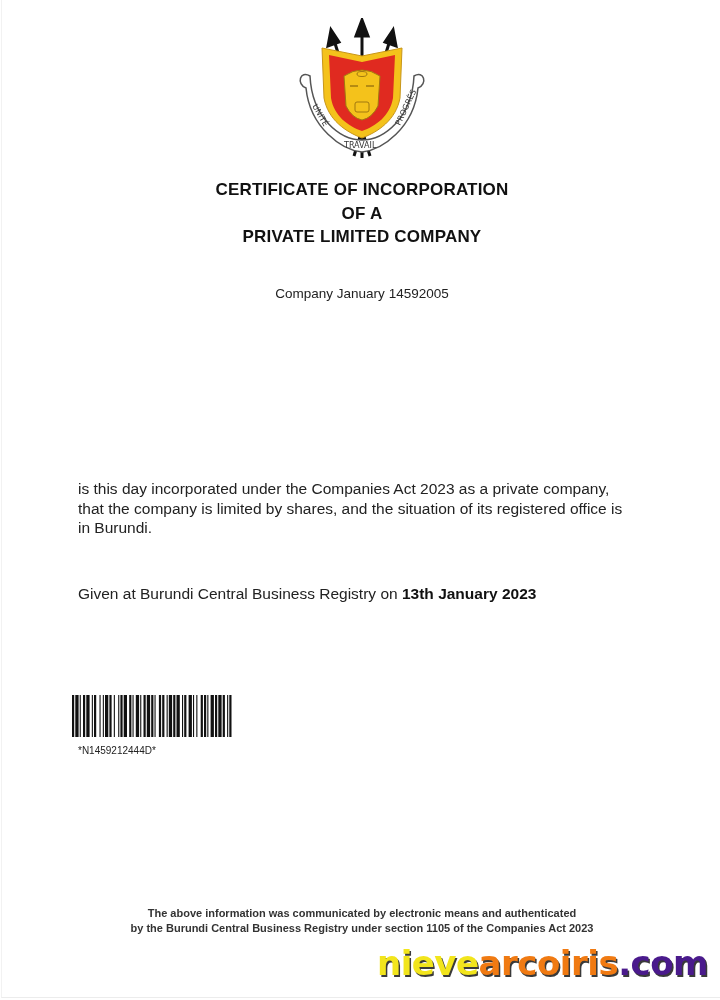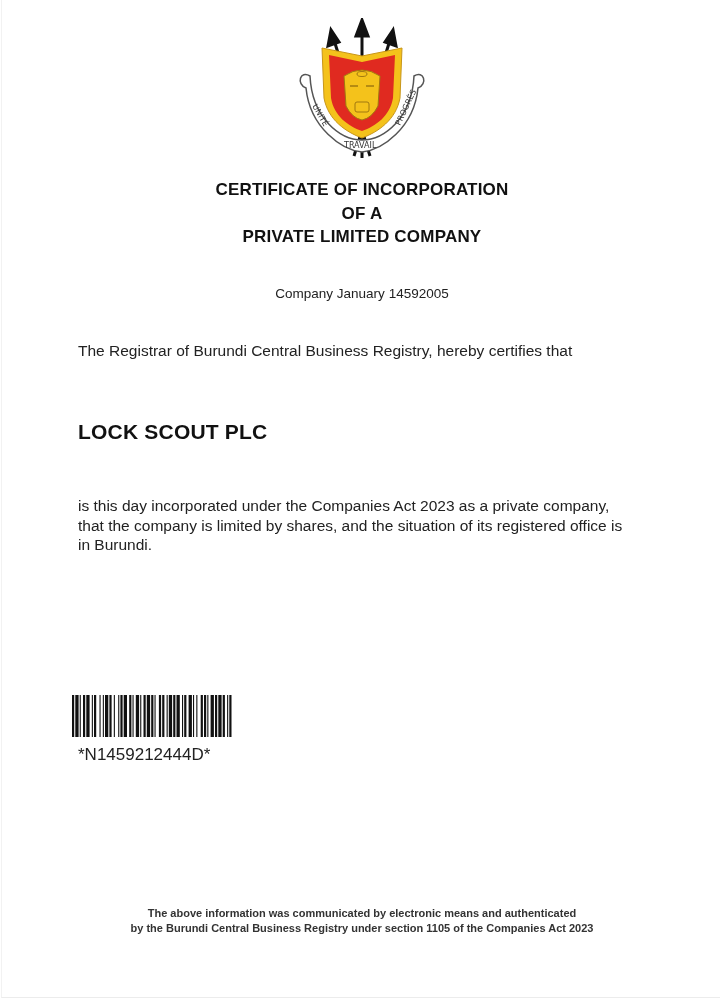--- a/index.html
+++ b/index.html
@@ -11,25 +11,25 @@
       border-left: 1px solid #f2f2f2; border-bottom: 1px solid #ececec; background: #fff; }
     .emblem { position: absolute; left: 290px; top: 18px; width: 140px; height: 145px; }
     .title { position: absolute; left: 0; width: 720px; top: 178px; text-align: center;
       font-weight: bold; font-size: 17px; line-height: 23.5px; letter-spacing: 0.2px; color: #111; }
     .company-number { position: absolute; left: 0; width: 720px; top: 286px; text-align: center;
       font-size: 13.5px; color: #222; }
     .company-number b { font-weight: normal; }
     .para { position: absolute; left: 76px; width: 560px; font-size: 15.5px; line-height: 19.5px; color: #222; }
     .p1 { top: 341px; }
     .company-name { position: absolute; left: 76px; top: 420px; font-size: 21px; font-weight: bold; color: #111; letter-spacing: 0.2px; }
-    .p2 { top: 496px; }
+    .p2 { top: 479px; }
     .p3 { top: 584px; }
     .p3 b { font-weight: bold; color: #111; }
     .barcode { position: absolute; left: 70px; top: 695px; width: 265px; height: 42px; }
-    .barcode-text { position: absolute; left: 76px; top: 745px; font-size: 17px; color: #222; }
+    .barcode-text { position: absolute; left: 76px; top: 745px; font-size: 10px; color: #222; }
     .footer { position: absolute; left: 0; width: 720px; top: 906px; text-align: center;
       font-size: 11px; line-height: 15px; font-weight: bold; color: #333; }
     .watermark { position: absolute; right: 12px; top: 943px; font-size: 34px; font-weight: bold;
       font-family: "DejaVu Sans", sans-serif; letter-spacing: -0.5px;
       text-shadow: 1.5px 1.5px 0 #3a3a3a; }
     .wm1 { color: #f2e51c; }
     .wm2 { color: #f07a12; }
     .wm3 { color: #4a1a8c; }
   </style>
 </head>
@@ -67,26 +67,28 @@
     <div>CERTIFICATE OF INCORPORATION</div>
     <div>OF A</div>
     <div>PRIVATE LIMITED COMPANY</div>
   </div>
 
   <div class="company-number">
     <span>Company January</span>
     <b>14592005</b>
   </div>
 
-  <div class="para p1">The Registrar of Burundi Central Business Registry, hereby certifies that</div>
 
-  <div class="company-name">LOCK SCOUT PLC</div>
 
   <div class="para p2">is this day incorporated under the Companies Act 2023 as a private company, that the company is limited by shares, and the situation of its registered office is in Burundi.</div>
 
+  <div class="para p3">
+    <span>Given at Burundi Central Business Registry on</span>
+    <b>13th January 2023</b>
+  </div>
 
   <svg class="barcode" viewBox="0 0 265 42" preserveAspectRatio="none">
     <g fill="#111" id="bars">
         <rect x="0" y="0" width="2.2" height="42"></rect>
         <rect x="3.3000000000000003" y="0" width="3.3000000000000003" height="42"></rect>
         <rect x="7.700000000000001" y="0" width="1.1" height="42"></rect>
         <rect x="11" y="0" width="2.2" height="42"></rect>
         <rect x="14.299999999999999" y="0" width="3.3000000000000003" height="42"></rect>
         <rect x="19.799999999999997" y="0" width="1.1" height="42"></rect>
         <rect x="22" y="0" width="2.2" height="42"></rect>
@@ -128,13 +130,16 @@
         <rect x="157.29999999999987" y="0" width="2.2" height="42"></rect>
       </g>
   </svg>
   <div class="barcode-text">*N1459212444D*</div>
 
   <div class="footer">
     <div>The above information was communicated by electronic means and authenticated</div>
     <div>by the Burundi Central Business Registry under section 1105 of the Companies Act 2023</div>
   </div>
 
+  <div class="watermark">
+    <span class="wm1">nieve</span><span class="wm2">arcoiris</span><span class="wm3">.com</span>
+  </div>
 </div>
 
 </body></html>

